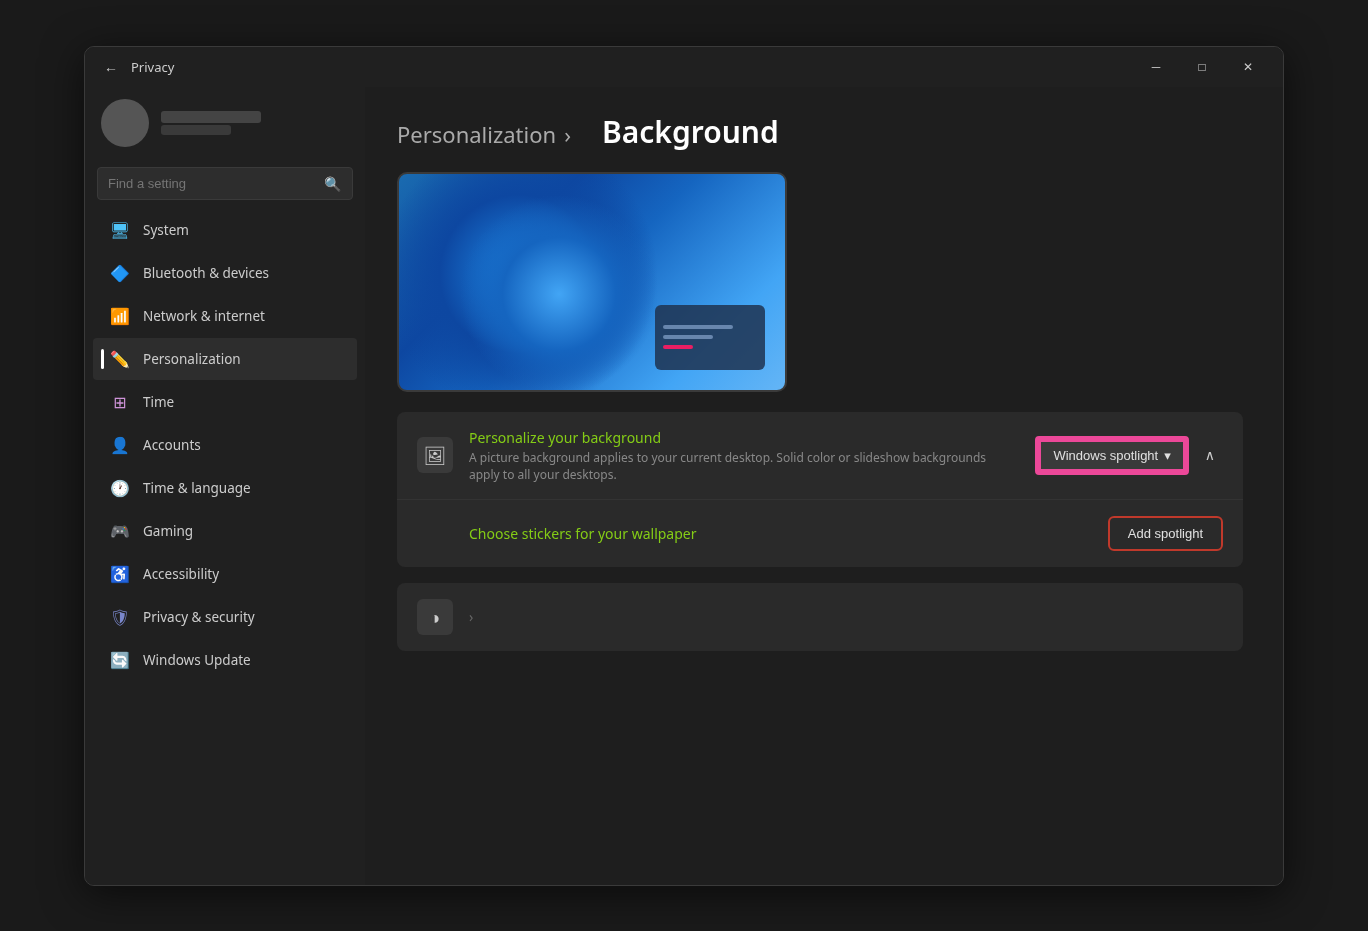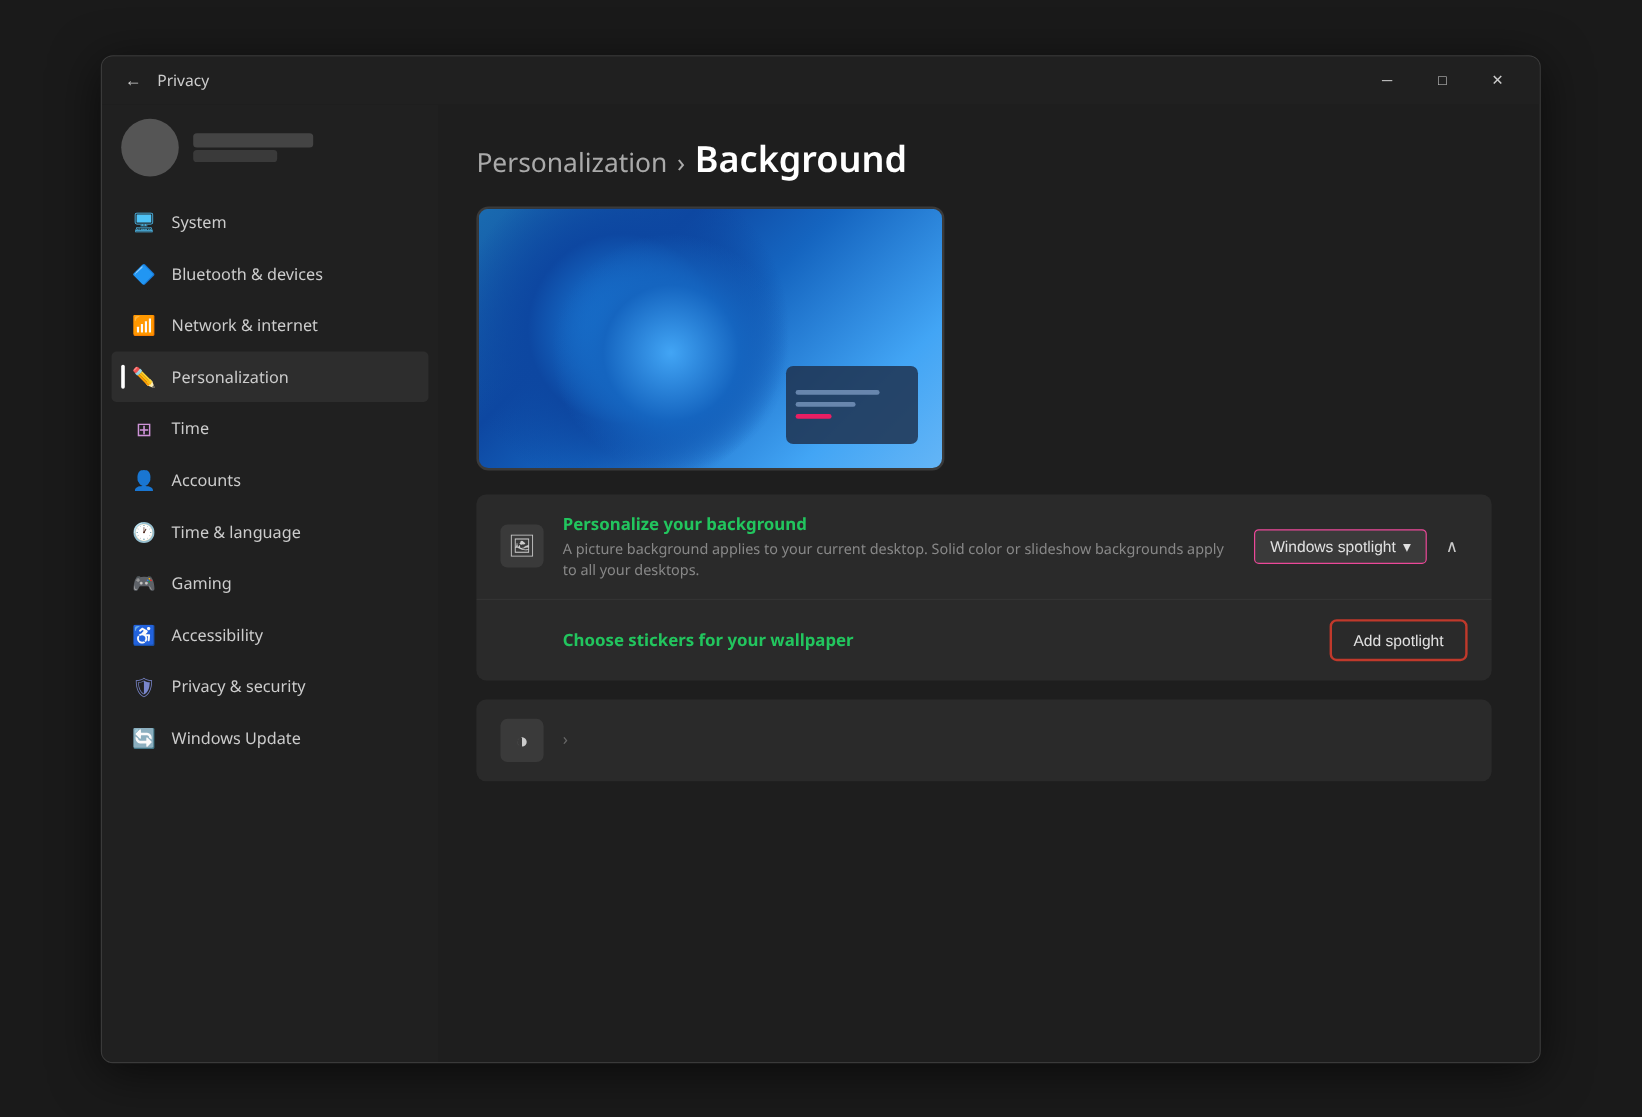--- a/index.html
+++ b/index.html
@@ -200,20 +200,21 @@
       font-weight: 400;
     }
     .breadcrumb-sep {
       font-size: 22px;
       color: #aaa;
     }
     .breadcrumb-current {
       font-size: 30px;
       color: #fff;
       font-weight: 600;
+      margin-left: 23px;
     }
     
     .preview-container {
       width: 390px;
       height: 220px;
       background: linear-gradient(135deg, #1a6bb0 0%, #0d47a1 30%, #1565c0 50%, #42a5f5 80%, #64b5f6 100%);
       border-radius: 10px;
       margin-bottom: 20px;
       position: relative;
       overflow: hidden;
@@ -273,36 +274,36 @@
       display: flex; align-items: center; justify-content: center;
       font-size: 18px;
       flex-shrink: 0;
       color: #ccc;
     }
     .settings-row-text {
       flex: 1;
     }
     .settings-row-title {
       font-size: 14px;
-      color: #22c55e;
-      font-weight: 700;
+      color: #84cc16;
+      font-weight: 400;
     }
     .settings-row-desc {
       font-size: 12px;
       color: #888;
       margin-top: 2px;
     }
     .settings-row-control {
       display: flex;
       align-items: center;
       gap: 8px;
     }
     .dropdown-btn {
       background: #3a3a3a;
-      border: 1px solid #ec4899;
+      border: 6px solid #ec4899;
       border-radius: 4px;
       color: #e0e0e0;
       padding: 6px 12px;
       font-size: 13px;
       cursor: pointer;
       display: flex; align-items: center; gap: 6px;
     }
     .expand-btn {
       background: transparent;
       border: none;
@@ -370,20 +371,26 @@
     <div class="sidebar">
 
       <div class="user-profile">
         <div class="avatar-box"></div>
         <div class="user-info">
           <div class="user-name"></div>
           <div class="user-sub"></div>
         </div>
       </div>
 
+      <div class="search-container">
+        <div class="search-box">
+          <input class="search-input" type="text" placeholder="Find a setting" style="">
+          <span class="search-icon">🔍</span>
+        </div>
+      </div>
 
       <nav>
         <div class="nav-item">
           <span class="nav-icon icon-system">🖥</span>
           <span class="nav-label">System</span>
         </div>
         <div class="nav-item">
           <span class="nav-icon icon-bluetooth">🔷</span>
           <span class="nav-label">Bluetooth &amp; devices</span>
         </div>

